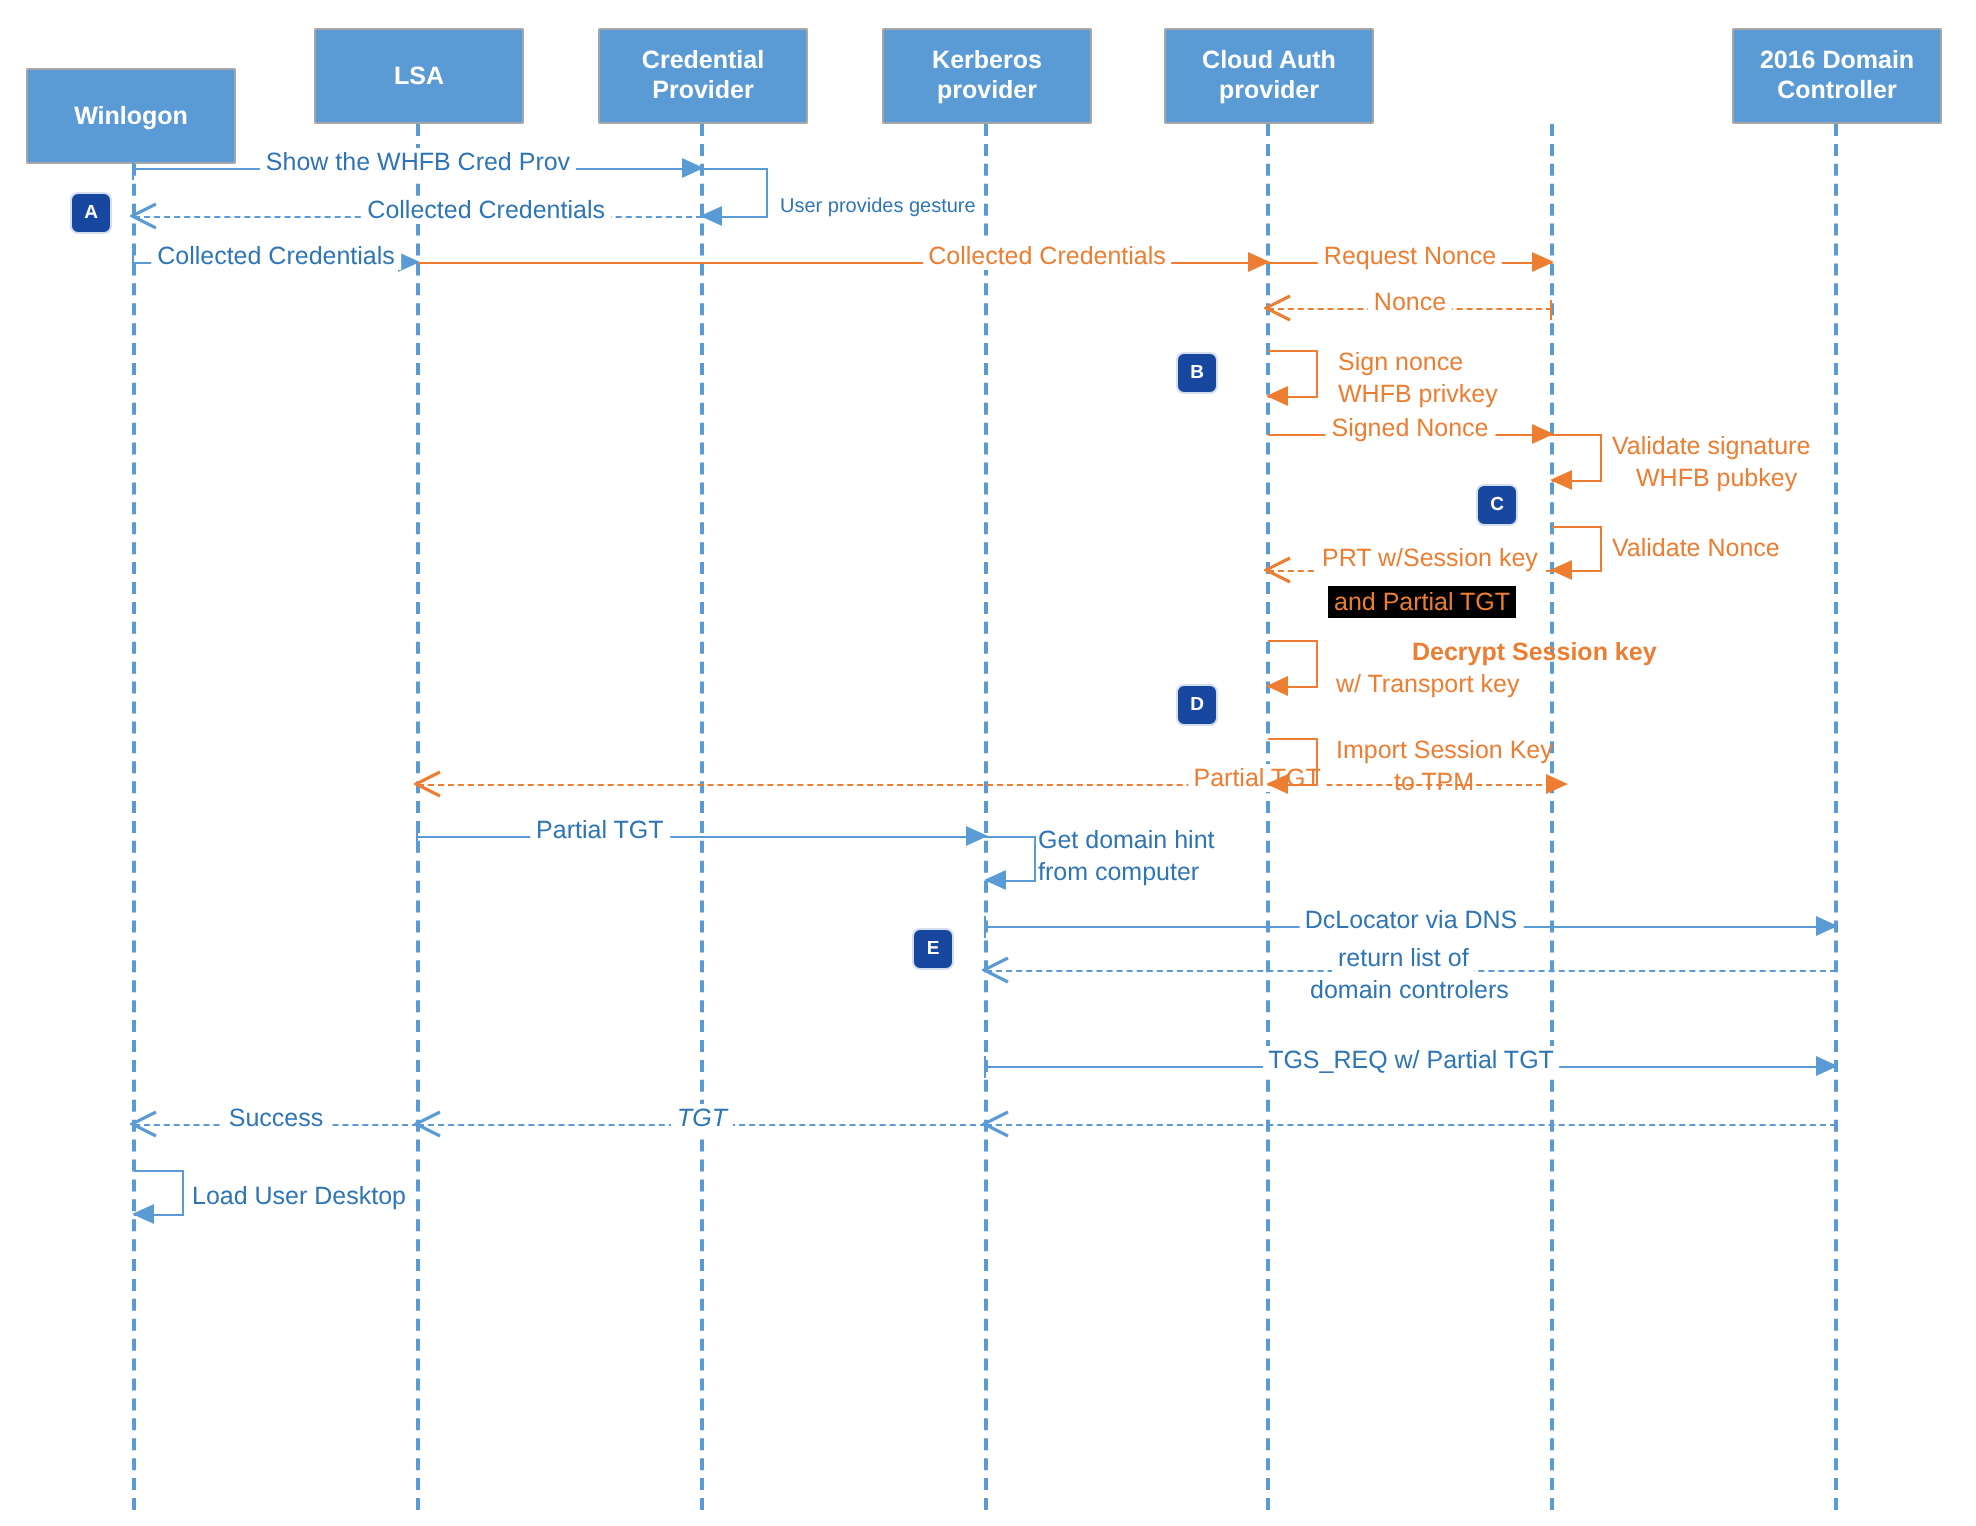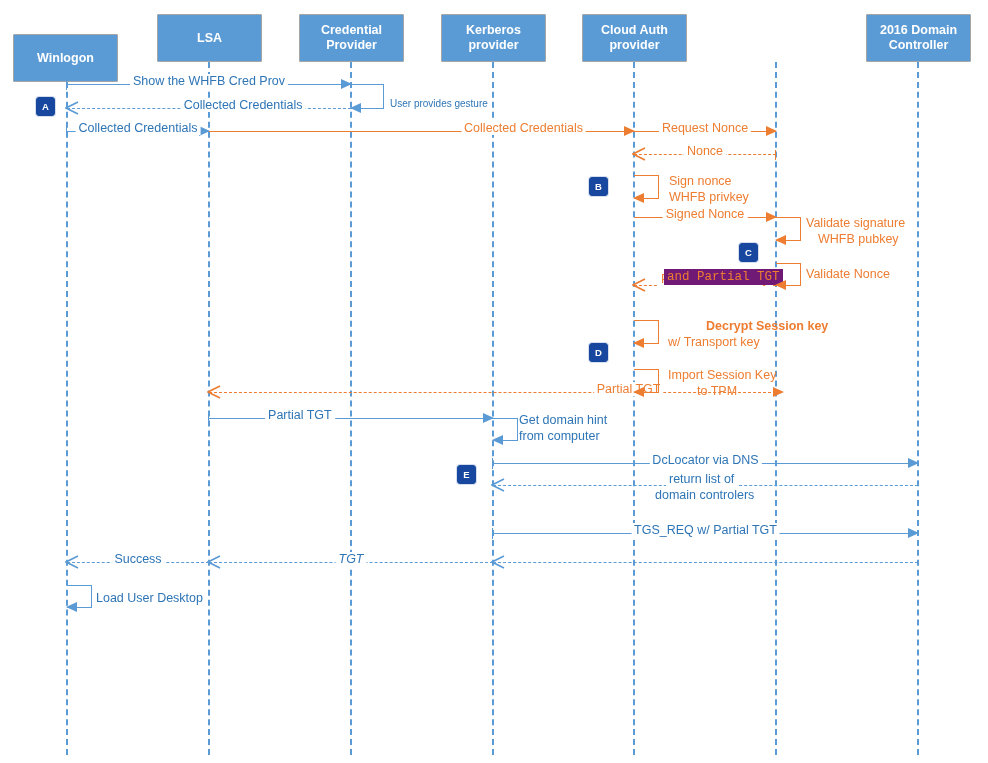--- a/index.html
+++ b/index.html
@@ -206,21 +206,21 @@
 
   <div class="msg orange dash" style="left:634px;top:285px;width:142px;">
     <div class="line"></div>
     <div class="arrow open left" style="left:-2px;">
       <svg width="14" height="14" viewBox="0 0 14 14">
           <path d="M13 1 L1 7 L13 13" fill="none" stroke="#ed7d31" stroke-width="1.6"></path>
         </svg>
     </div>
   </div>
   <div class="note orange" style="left:658px;top:271px;background:#fff;padding:0 3px;">PRT w/Session key</div>
-  <div class="note orange" style="left:664px;top:269px;background:#701a75;padding:0 3px;font-family:Liberation Mono, monospace;">and Partial TGT</div>
+  <div class="note orange" style="left:664px;top:293px;background:#000000;padding:0 3px;">and Partial TGT</div>
 
   <div class="msg orange dash" style="left:209px;top:392px;width:567px;">
     <div class="line"></div>
     <div class="arrow open left" style="left:-2px;">
       <svg width="14" height="14" viewBox="0 0 14 14">
           <path d="M13 1 L1 7 L13 13" fill="none" stroke="#ed7d31" stroke-width="1.6"></path>
         </svg>
     </div>
     <div class="cap" style="left:74%;">Partial TGT</div>
     <div class="arrow right solid" style="right:-8px;"></div>

